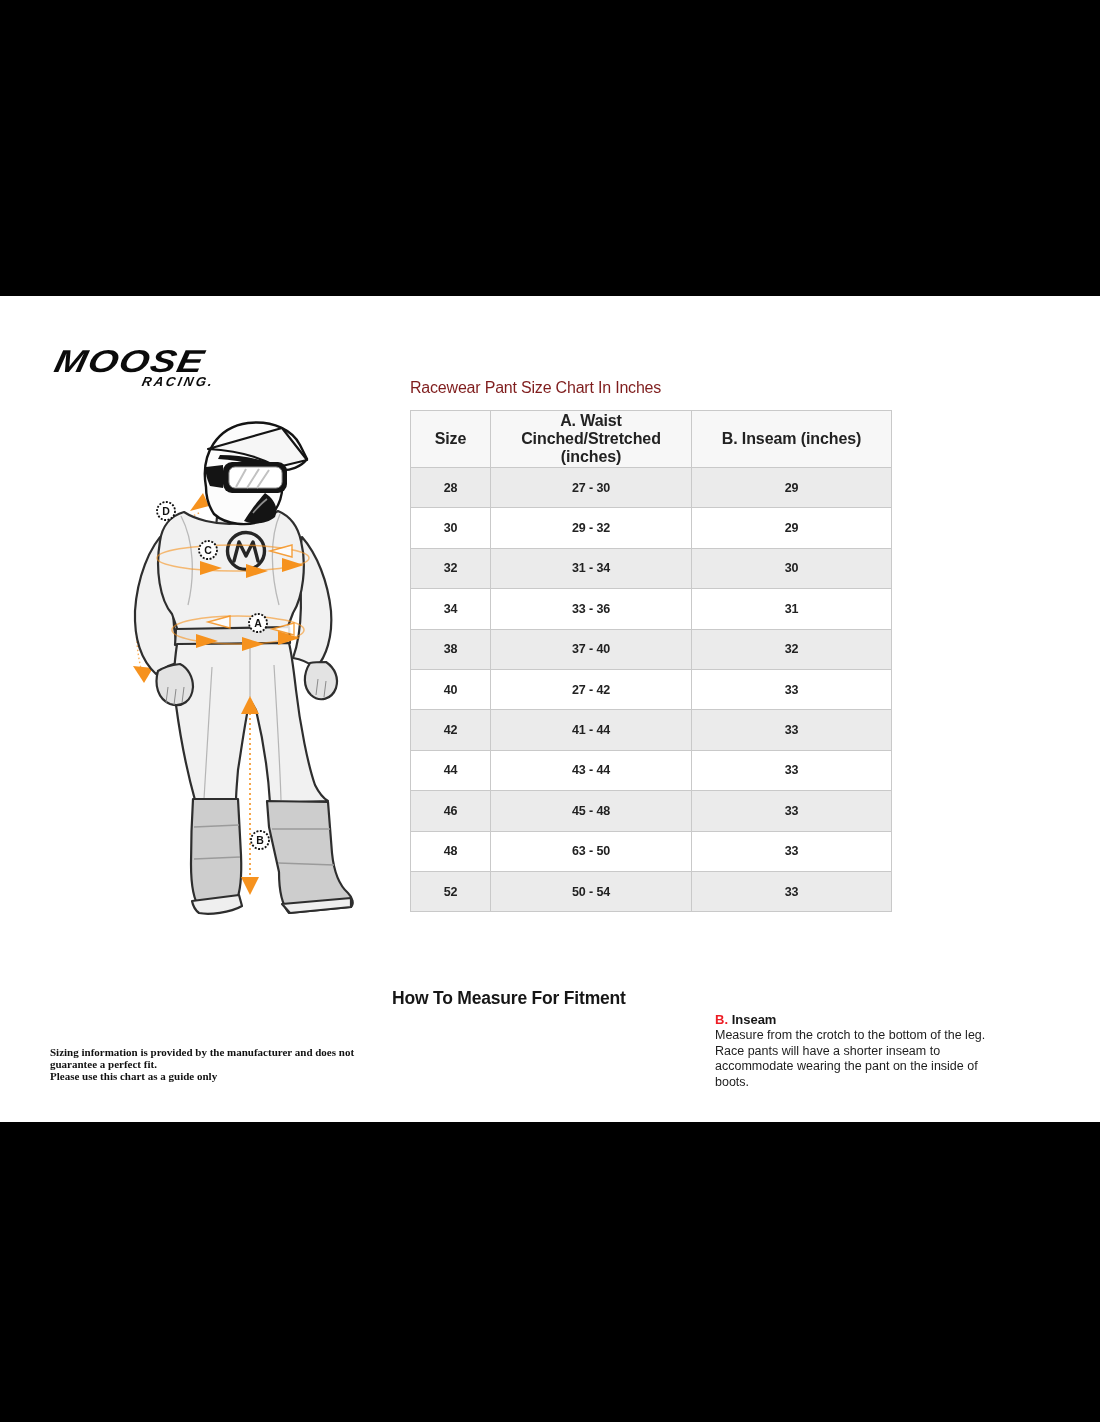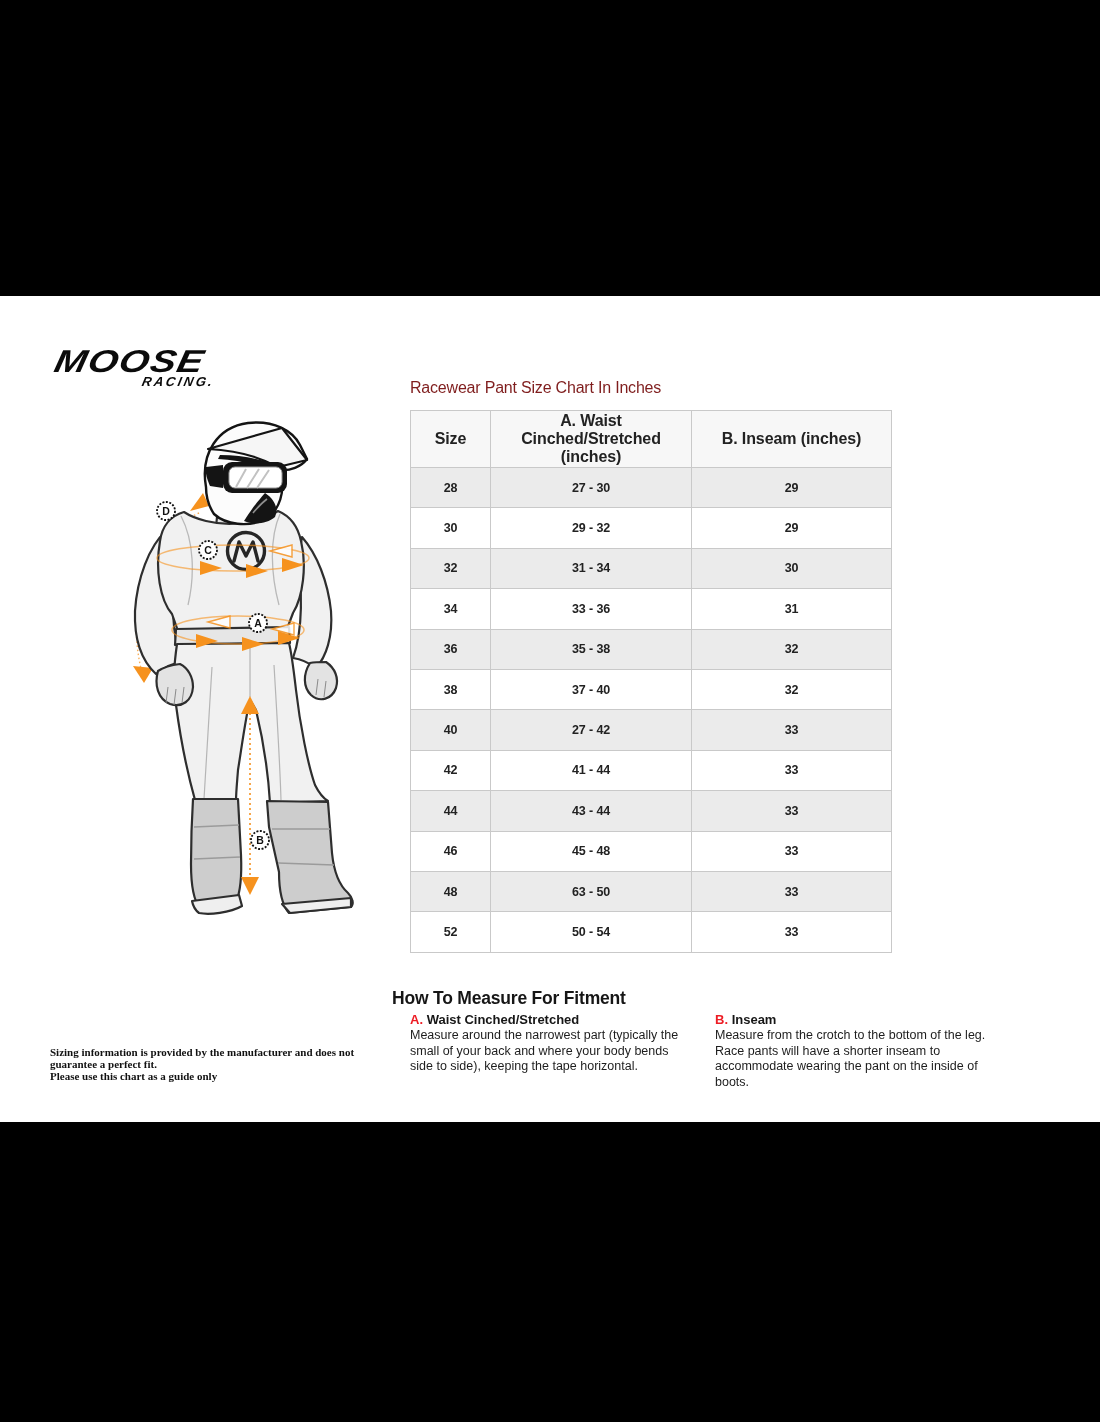--- a/index.html
+++ b/index.html
@@ -193,25 +193,20 @@
           <td>32</td>
           <td>31 - 34</td>
           <td>30</td>
         </tr>
         <tr>
           <td>34</td>
           <td>33 - 36</td>
           <td>31</td>
         </tr>
         <tr>
-          <td>36</td>
-          <td>35 - 38</td>
-          <td>32</td>
-        </tr>
-        <tr>
           <td>38</td>
           <td>37 - 40</td>
           <td>32</td>
         </tr>
         <tr>
           <td>40</td>
           <td>27 - 42</td>
           <td>33</td>
         </tr>
         <tr>
@@ -237,24 +232,20 @@
         <tr>
           <td>52</td>
           <td>50 - 54</td>
           <td>33</td>
         </tr>
       </tbody>
   </table>
 
   <div class="howto-heading">How To Measure For Fitment</div>
 
-  <div class="measure-col a">
-    <p class="measure-label"><span class="prefix">A.</span> <span>Waist Cinched/Stretched</span></p>
-    <p class="measure-text">Measure around the narrowest part (typically the small of your back and where your body bends side to side), keeping the tape horizontal.</p>
-  </div>
 
   <div class="measure-col b">
     <p class="measure-label"><span class="prefix">B.</span> <span>Inseam</span></p>
     <p class="measure-text">Measure from the crotch to the bottom of the leg. Race pants will have a shorter inseam to accommodate wearing the pant on the inside of boots.</p>
   </div>
 
   <div class="disclaimer">Sizing information is provided by the manufacturer and does not guarantee a perfect fit.
 Please use this chart as a guide only</div>
 
 </div>

